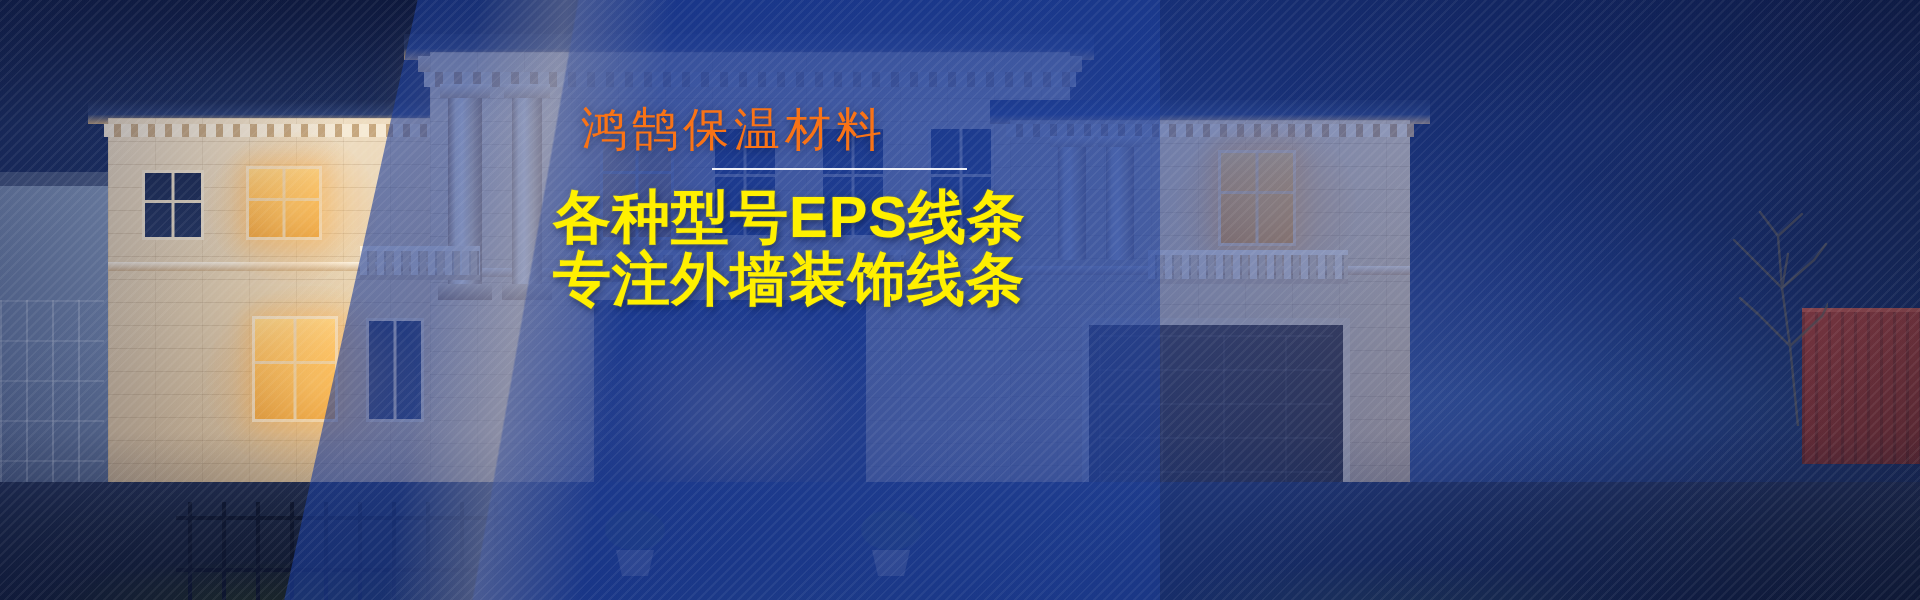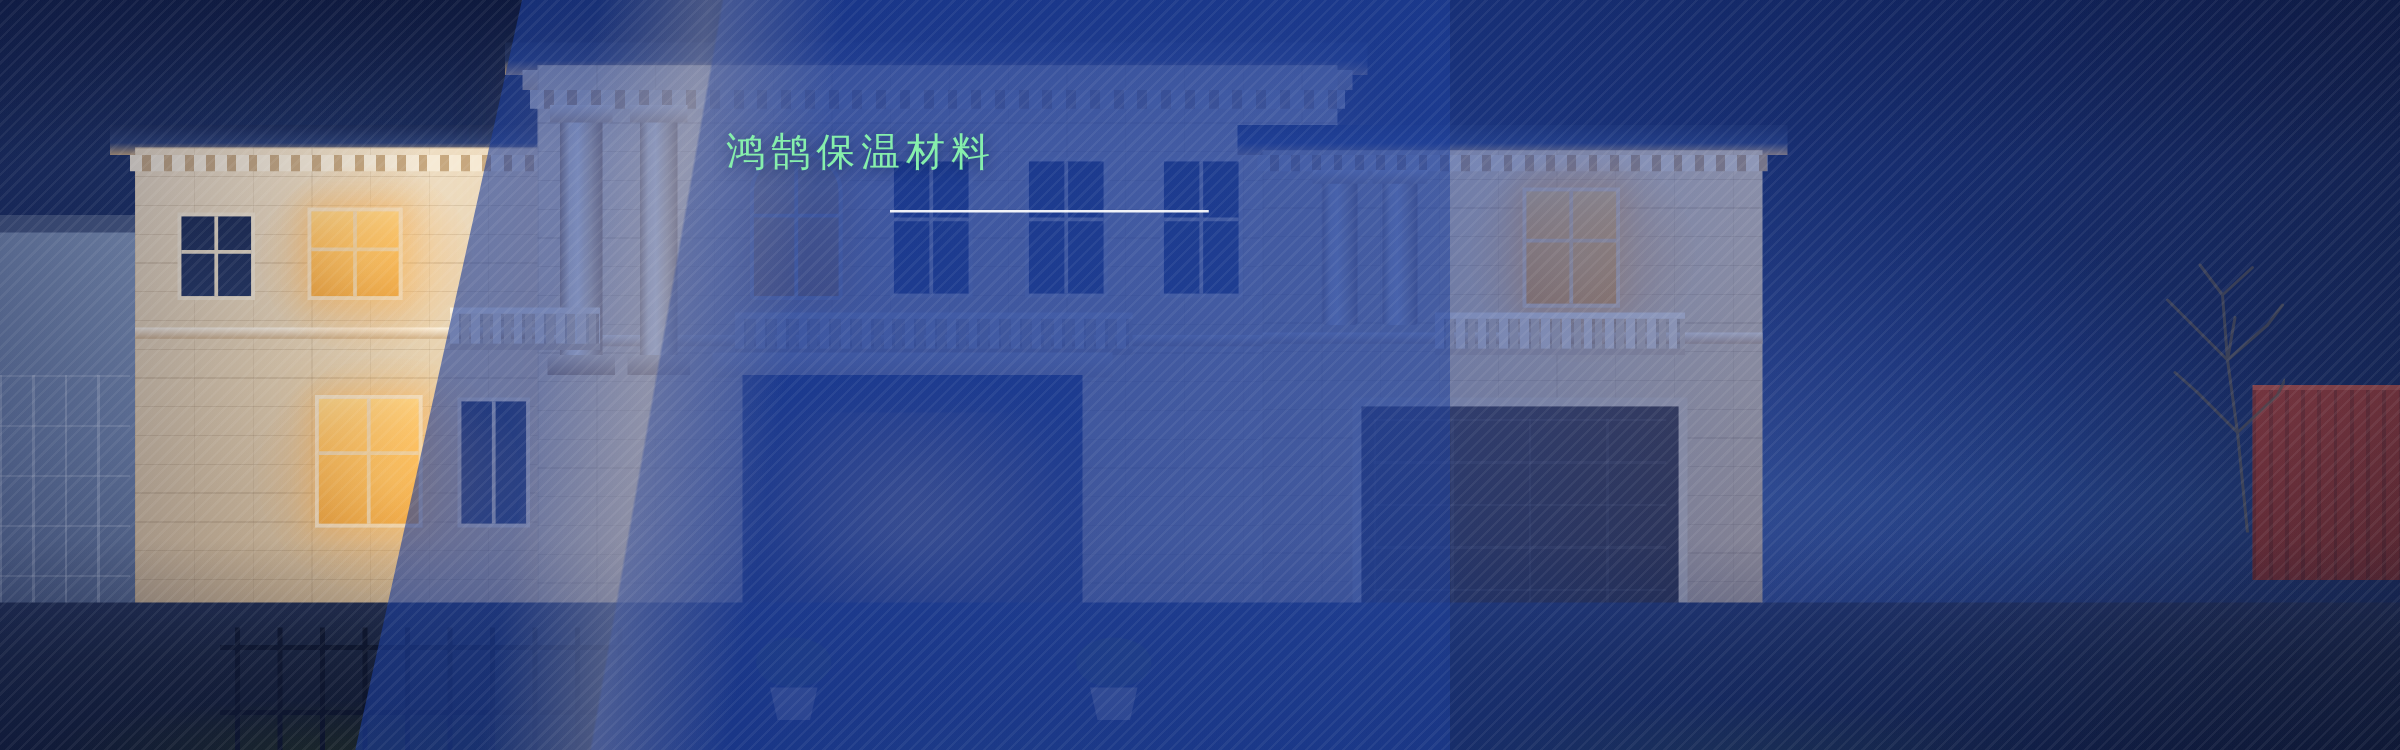--- a/index.html
+++ b/index.html
@@ -260,21 +260,21 @@
     transform:skewX(-9deg);
   }
 
   
   .content{
     position:absolute;left:0;top:0;width:1920px;height:600px;
     display:block;
   }
   .brand{
     position:absolute;left:581px;top:106px;
-    font-size:31px;line-height:1;color:#86efac;letter-spacing:5px;
+    font-size:46px;line-height:1;color:#f97316;letter-spacing:5px;
     font-weight:400;
     text-shadow:0 2px 10px rgba(0,20,60,.55);
     white-space:nowrap;
   }
   .rule{
     position:absolute;left:712px;top:168px;width:255px;height:2px;
     background:#ffffff;opacity:.92;
   }
   .headline{
     position:absolute;left:553px;top:186px;
@@ -433,16 +433,20 @@
     <div class="ray"></div>
     <div class="hatch"></div>
   </div>
 
   <div class="content">
 
     <div class="brand">鸿鹄保温材料</div>
 
     <div class="rule"></div>
 
+    <div class="headline">
+      <span class="hl1">各种型号EPS线条</span>
+      <span class="hl2">专注外墙装饰线条</span>
+    </div>
 
 
   </div>
 </div>
 
 </body></html>

